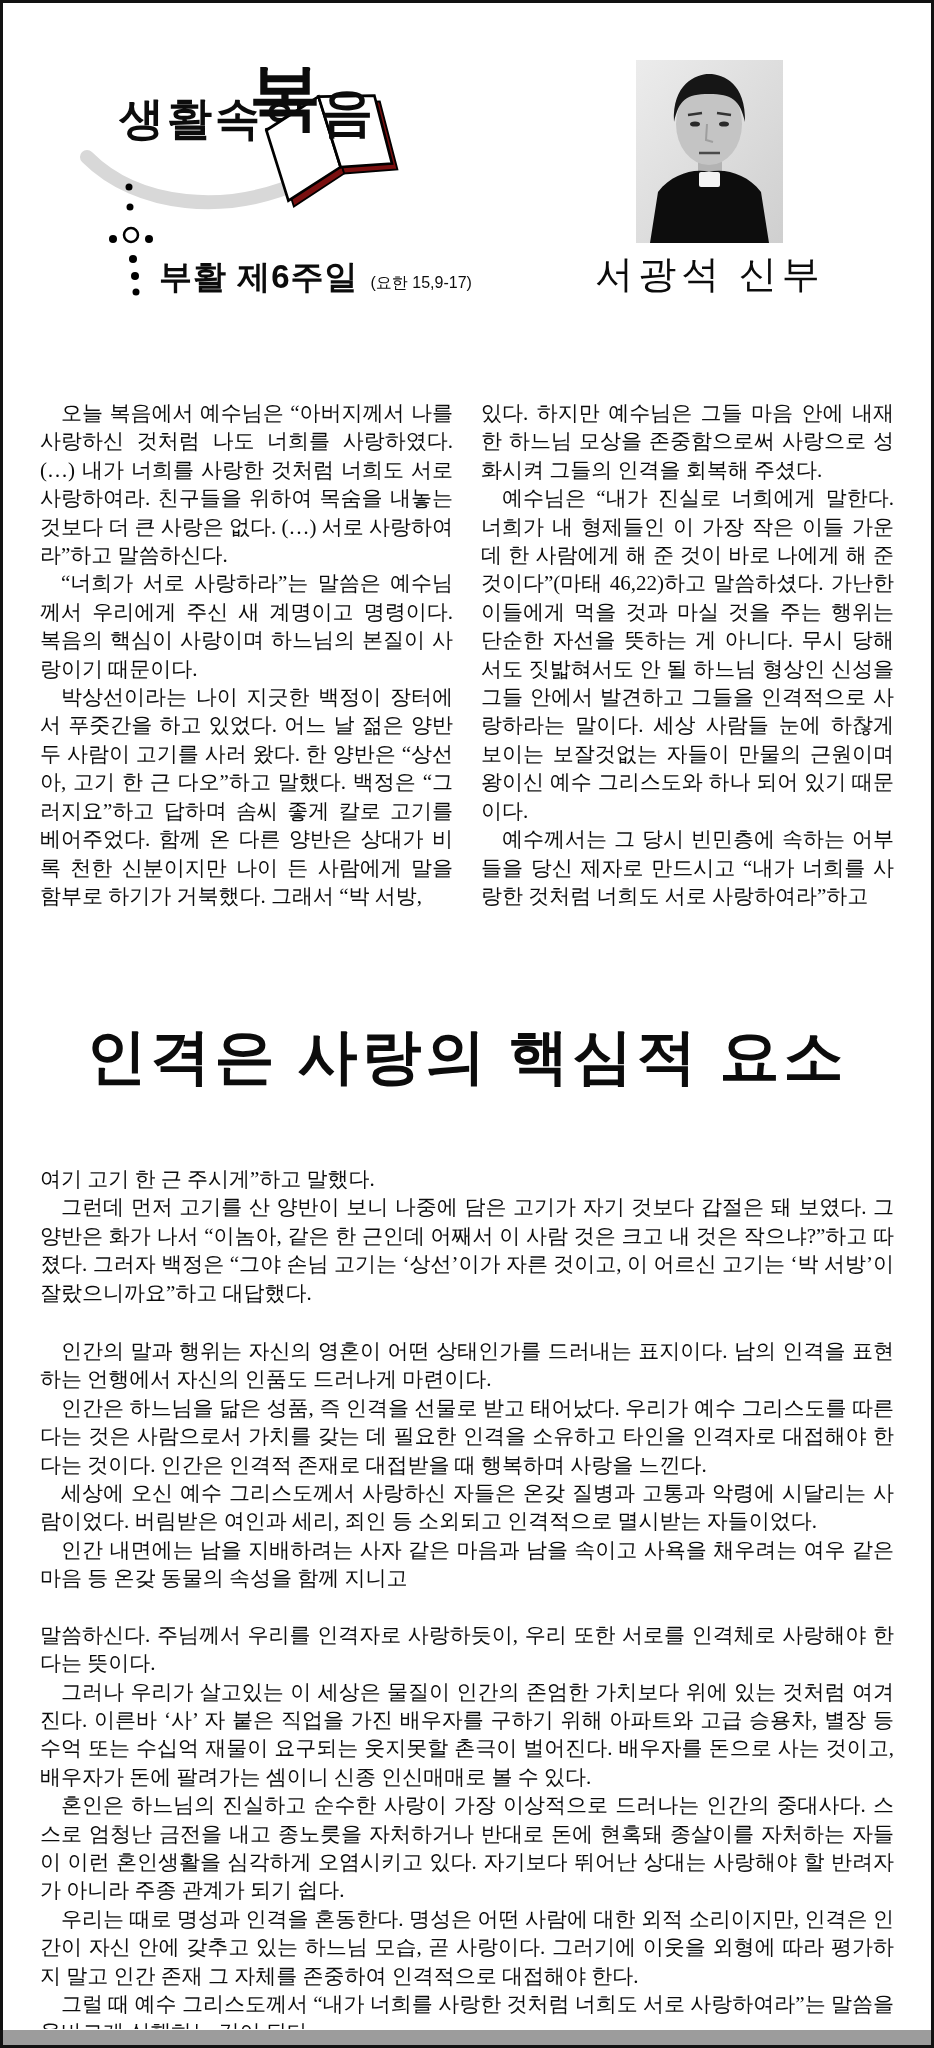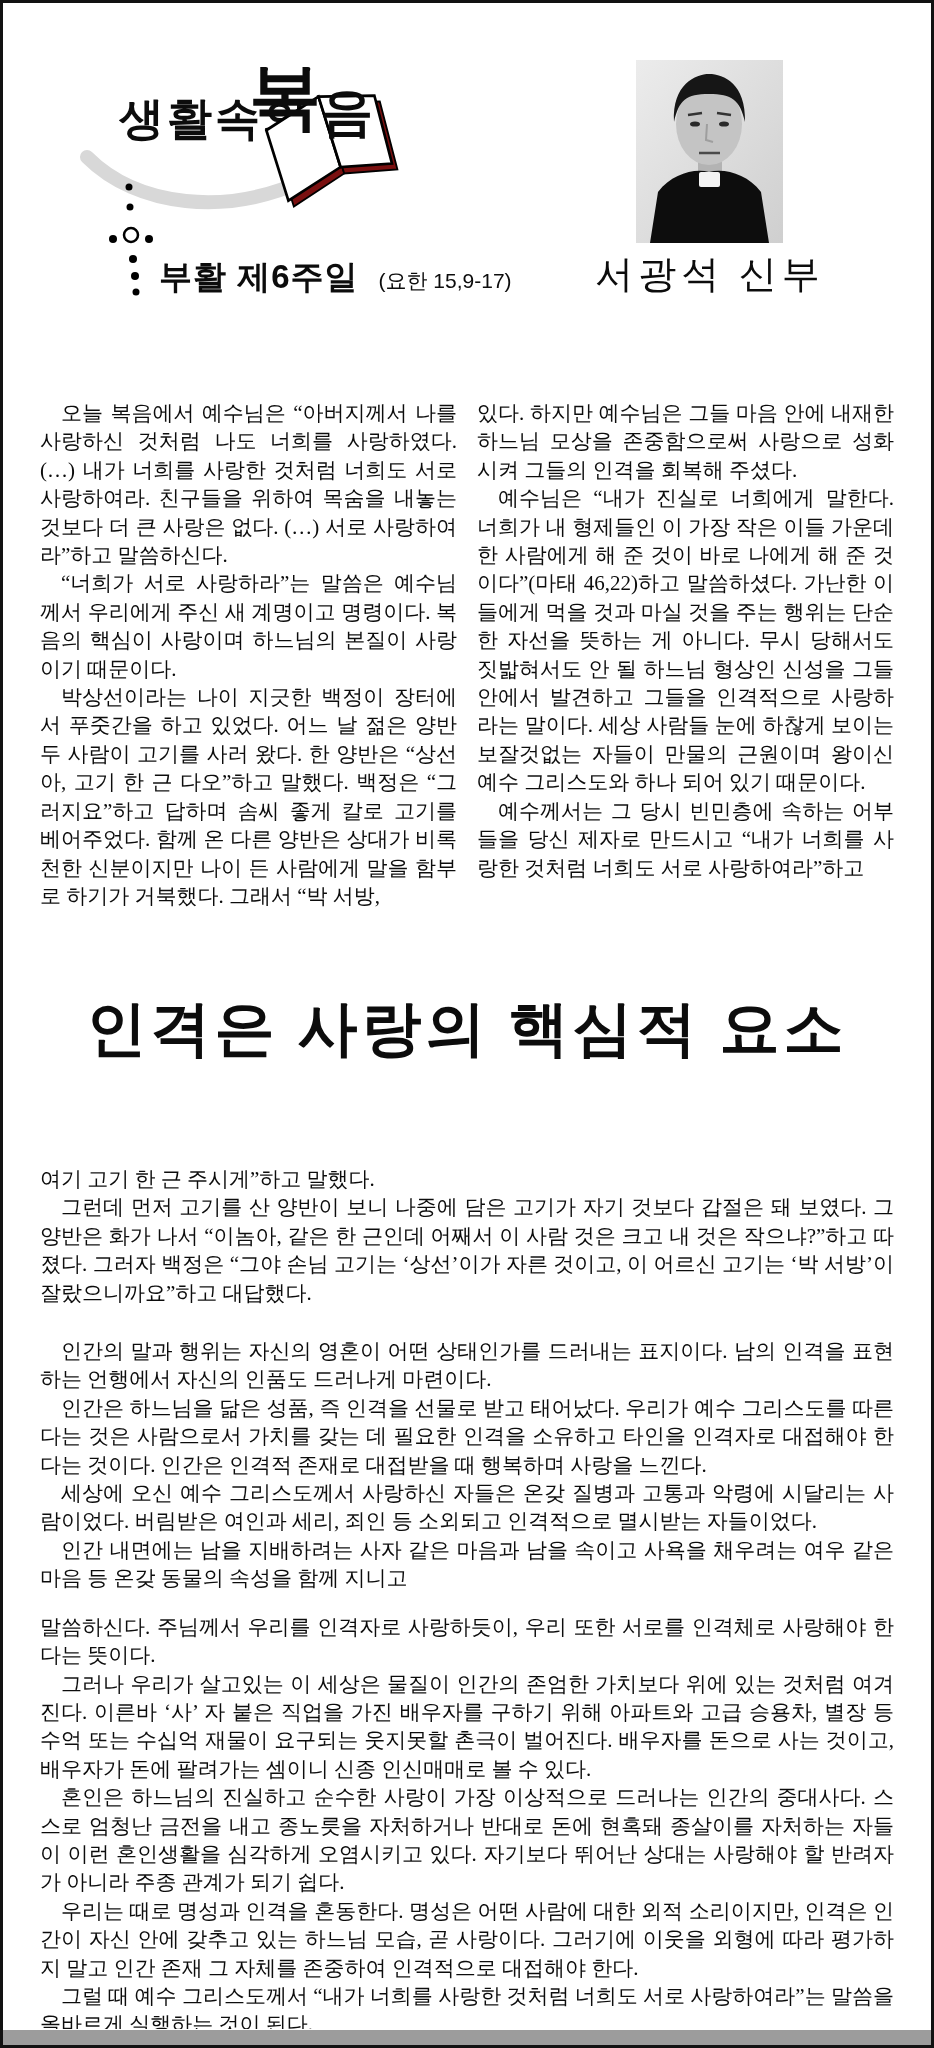--- a/index.html
+++ b/index.html
@@ -19,45 +19,45 @@
   .swoosh { position:absolute; left:76px; top:138px; width:236px; height:80px; }
   .bokum-group { position:absolute; left:246px; top:58px; width:160px; height:158px; }
   .bokum-group svg.book { position:absolute; left:14px; top:14px; width:138px; height:144px; }
   .bokum-text { position:absolute; left:0; top:0; display:flex; align-items:flex-start; font-weight:900; }
   .bokum-text .g1 { font-size:72px; line-height:1; }
   .bokum-text .g2 { font-size:52px; line-height:1; transform:translateY(26px); }
   .ornament { position:absolute; left:98px; top:176px; width:56px; height:126px; }
   .subtitle-row { position:absolute; left:156px; top:252px; white-space:nowrap;
     font-family:"Liberation Sans","DejaVu Sans",sans-serif; }
   .subtitle { font-size:33px; font-weight:bold; letter-spacing:1px; }
-  .scripture { font-size:21px; font-weight:normal; margin-left:20px; }
+  .scripture { font-size:16px; font-weight:normal; margin-left:12px; }
   
   .photo { position:absolute; left:633px; top:57px; width:147px; height:183px; }
   .author-name {
     position:absolute; left:557px; top:246px; width:300px; text-align:center;
     font-size:38px; font-weight:400; letter-spacing:5px;
   }
   .author-affil {
     position:absolute; left:540px; top:302px; width:334px; text-align:center;
     font-size:22px; font-family:"Liberation Sans","DejaVu Sans",sans-serif;
   }
   
-  .cols { position:absolute; left:0; right:0; display:flex; gap:20px; padding:0 37px; overflow:hidden; }
+  .cols { position:absolute; left:0; right:0; display:flex; gap:28px; padding:0 37px; overflow:hidden; }
   .cols-top { top:396px; height:556px; }
   .cols-bottom { top:1162px; height:864px;flex-direction:column; }
   .col { flex:1 1 0; }
   .col p {
     margin:0; font-size:21px; line-height:28.4px;
     text-align:justify; word-break:break-all; text-indent:1em;
   }
   .col p.no-indent { text-indent:0; }
   .col p.gap-before { margin-top:30px; }
   
   .headline {
-    position:absolute; left:0; right:0; top:986px; margin:0;
+    position:absolute; left:0; right:0; top:1014px; margin:0;
     text-align:center; font-size:60px; font-weight:900; letter-spacing:4px;
     font-family:"Liberation Serif","DejaVu Serif",serif;
   }
   
   .scan-bar { position:absolute; left:0; right:0; bottom:0; height:15px; background:#9c9c9c; }
 </style>
 </head>
 <body>
 
 <div class="page">

